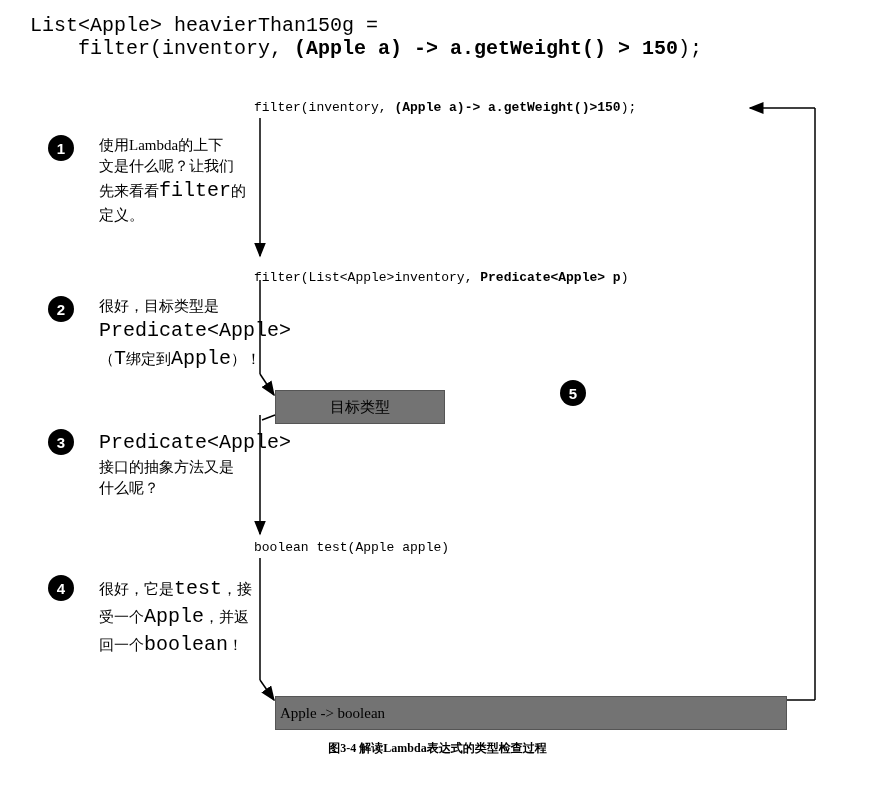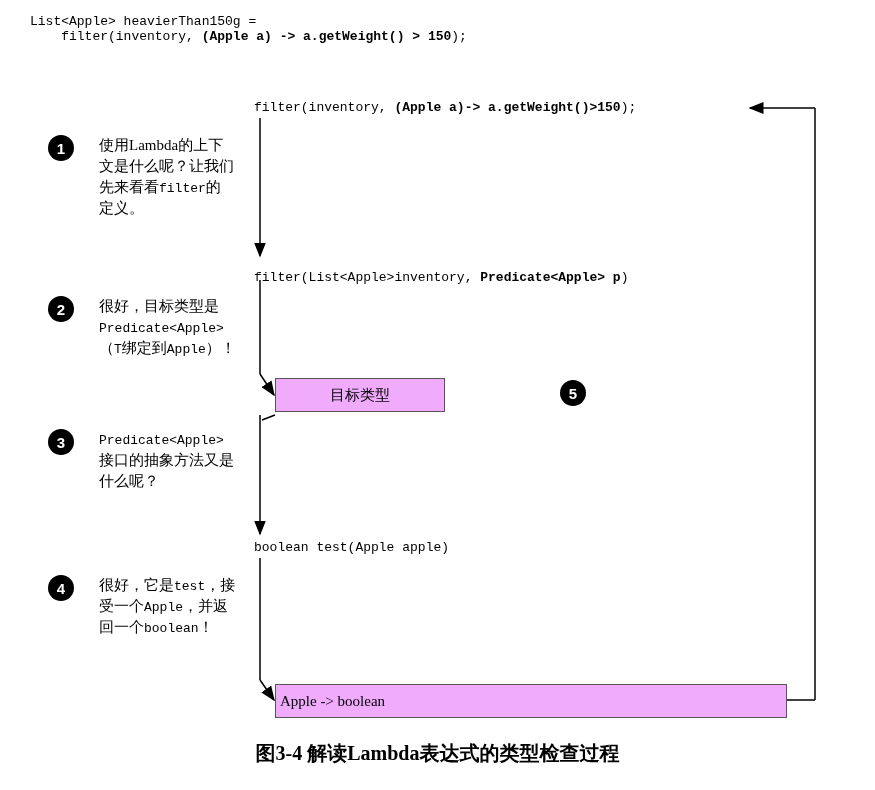--- a/index.html
+++ b/index.html
@@ -9,21 +9,21 @@
     font-family: "Songti SC", "SimSun", "Times New Roman", serif;
     font-size: 15px;
     color: #000;
     background: #fff;
     width: 875px;
     height: 790px;
     position: relative;
   }
   .code {
     font-family: "Courier New", Courier, monospace;
-    font-size: 13px;
+    font-size: 20px;
     white-space: pre;
   }
   .bold { font-weight: bold; }
   .step-circle {
     display: inline-flex;
     align-items: center;
     justify-content: center;
     width: 26px; height: 26px;
     border-radius: 50%;
     background: #000;
@@ -38,40 +38,41 @@
     align-items: flex-start;
   }
   .step-text {
     margin-left: 25px;
     line-height: 1.4;
     font-size: 15px;
     max-width: 190px;
   }
   .graybox {
     position: absolute;
-    background: #f0abfc;
+    background: #737373;
     border: 1px solid #555;
     text-align: center;
     font-family: "Songti SC","SimSun",serif;
     font-size: 15px;
     display: flex;
     align-items: center;
     justify-content: center;
+    margin-top: 12px;
   }
   .node-text {
     position: absolute;
     font-family: "Courier New", Courier, monospace;
     font-size: 13px;
     white-space: pre;
   }
   .caption {
     position: absolute;
     width: 100%;
     text-align: center;
-    font-size: 20px;
+    font-size: 12px;
     font-weight: bold;
   }
   svg { position: absolute; left: 0; top: 0; }
 </style>
 </head>
 <body>
 
 <div style="position:absolute; left:30px; top:14px;">
   <div class="code">List&lt;Apple&gt; heavierThan150g =</div>
   <div class="code"><span>    filter(inventory, </span><span class="bold">(Apple a) -&gt; a.getWeight() &gt; 150</span><span>);</span></div>

